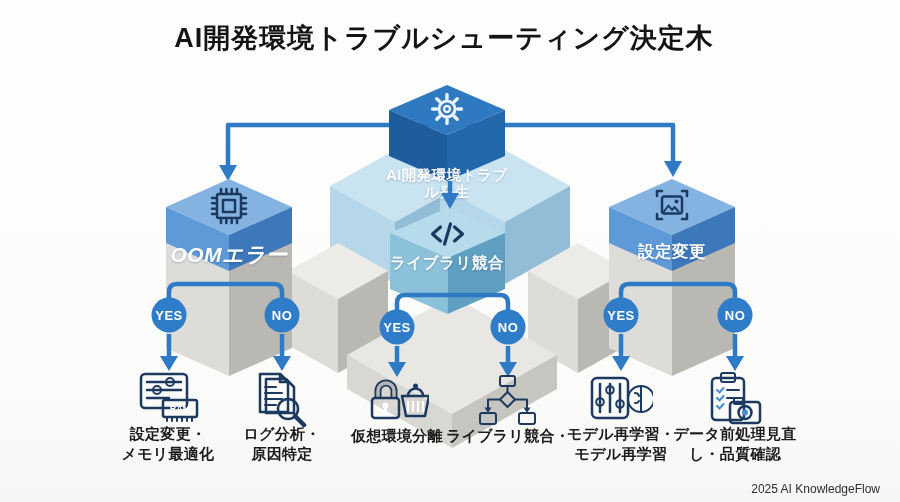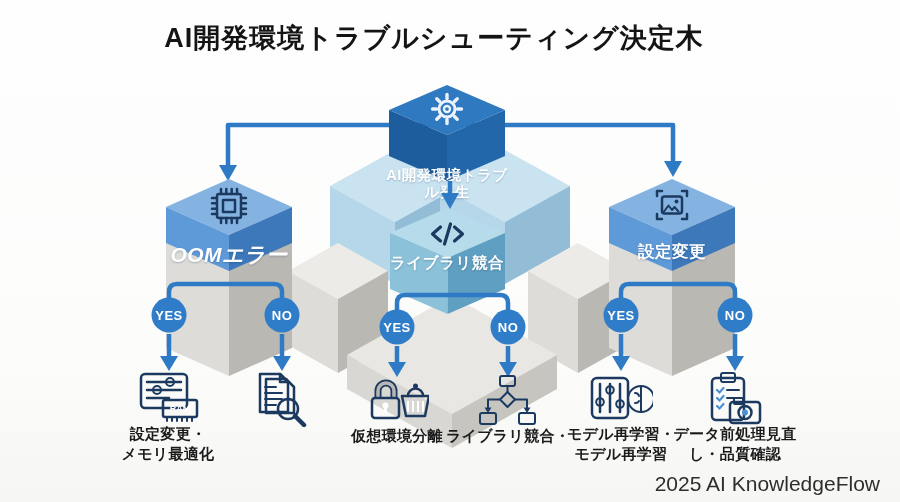--- a/index.html
+++ b/index.html
@@ -3,35 +3,35 @@
 <meta charset="utf-8">
 <style>
   html,body{margin:0;padding:0;background:#ffffff;}
   .canvas{
     position:relative;width:900px;height:502px;overflow:hidden;
     background:linear-gradient(180deg,#fefefe 0%,#fcfcfb 70%,#f6f6f4 100%);
     font-family:"Liberation Sans","DejaVu Sans",sans-serif;
   }
   .title{
     position:absolute;top:20px;left:0;width:868px;text-align:center;
-    font-size:27px;font-weight:800;color:#141414;letter-spacing:1px;
+    font-size:27px;font-weight:800;color:#141414;letter-spacing:1px;padding-left:10px;
   }
   .layer{position:absolute;left:0;top:0;width:900px;height:502px;pointer-events:none;}
   .cube{position:absolute;}
   .cube-label{
     position:absolute;text-align:center;color:#ffffff;font-weight:bold;
     letter-spacing:0.5px;text-shadow:0 1px 2px rgba(0,40,80,0.25);
   }
   .olabel{
     position:absolute;width:150px;text-align:center;font-weight:bold;
     font-size:15px;line-height:1.3;color:#1b1b1b;letter-spacing:0.3px;
   }
   .oicon{position:absolute;width:64px;height:56px;}
   .footer{
-    position:absolute;right:20px;bottom:6px;font-size:21px;color:#2e2e2e;margin-top:12px;
+    position:absolute;right:20px;bottom:6px;font-size:12px;color:#2e2e2e;margin-top:12px;
   }
   
   .fRootT{fill:#2f79c0}.fRootL{fill:#1d5c9d}.fRootR{fill:#2367ab}
   .fSlabT{fill:#84b3e2}.fSlabL{fill:#5e99d8}.fSlabR{fill:#3d78ba}
   .fCtrT{fill:#b6dcec}.fCtrL{fill:#8bc2da}.fCtrR{fill:#5f9fc1}
   .fBackT{fill:#c9e3f1}.fBackL{fill:#b5d7e9}.fBackR{fill:#93bdd6}
   .fGrayT{fill:#ecebe8}.fGrayL{fill:#dedcd8}.fGrayR{fill:#bab8b3}
   .fGray2T{fill:#e9e7e4}.fGray2L{fill:#d9d7d3}.fGray2R{fill:#c7c5c0}
   
   .ln{stroke:#2e7ac5;stroke-width:4.5;fill:none;stroke-linejoin:round;}
@@ -280,20 +280,24 @@
     <rect class="nv2" x="31" y="27" width="9" height="6" rx="1" fill="#4a90d4"></rect>
     <rect class="nv" x="27" y="31" width="30" height="21" rx="3" fill="#4a90d4"></rect>
     <circle class="nv" cx="42" cy="41.5" r="6.5" fill="#eaf2fb"></circle>
     <circle cx="42" cy="41.5" r="3" fill="#4a90d4"></circle>
   </svg>
 
   <div class="olabel" style="left:93px;top:424px;">
     <div>設定変更・</div>
     <div>メモリ最適化</div>
   </div>
+  <div class="olabel" style="left:207px;top:424px;">
+    <div>ログ分析・</div>
+    <div>原因特定</div>
+  </div>
   <div class="olabel" style="left:322px;top:426px;">
     <div>仮想環境分離</div>
   </div>
   <div class="olabel" style="left:433px;top:426px;">
     <div>ライブラリ競合・</div>
   </div>
   <div class="olabel" style="left:546px;top:424px;">
     <div>モデル再学習・</div>
     <div>モデル再学習</div>
   </div>

